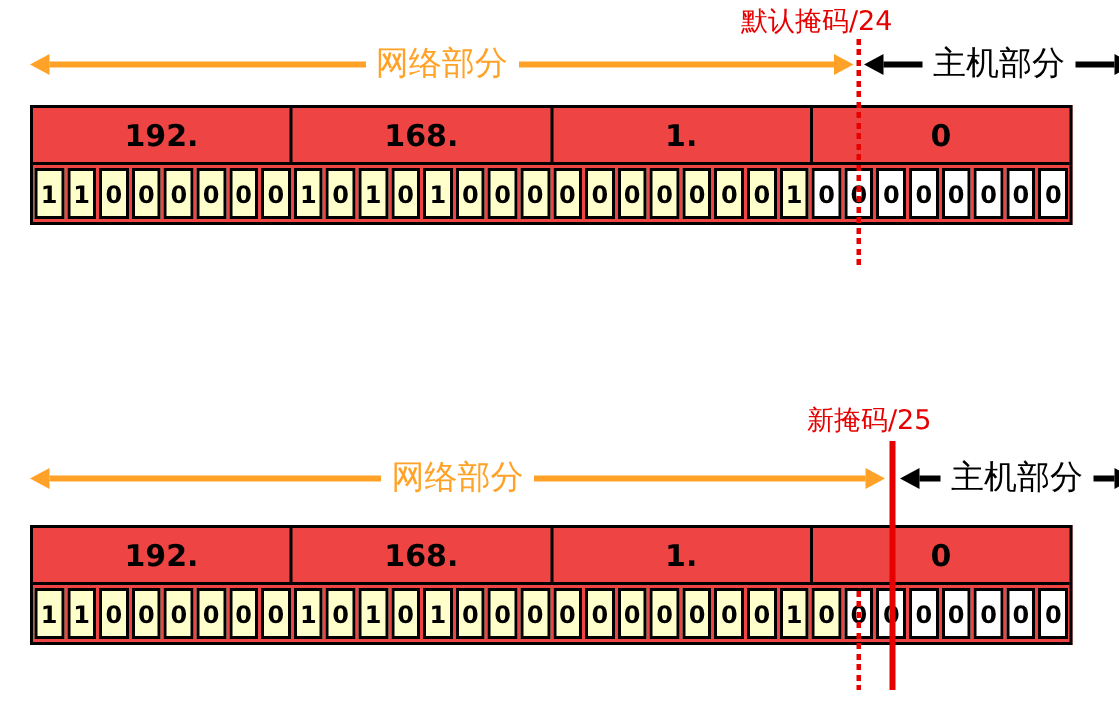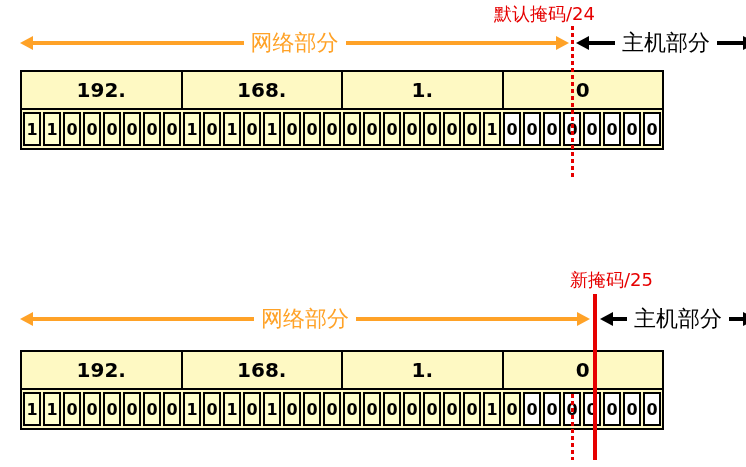--- a/index.html
+++ b/index.html
@@ -13,37 +13,37 @@
   html,body{width:746px;height:467px;background:#fff;overflow:hidden;
     font-family:"DejaVu Sans","Liberation Sans",sans-serif;}
   #page{position:relative;width:746px;height:467px;background:#fff;}
 
   .diagram{position:absolute;left:16px;width:746px;}
   .d1{top:0;height:240px;}
   .d2{top:264px;height:203px;}
 
   .mask-label{position:absolute;color:var(--red);font-size:18px;font-weight:400;white-space:nowrap;}
   .d1 .mask-label{left:478px;top:2px;}
-  .d2 .mask-label{left:522px;top:4px;margin-left:32px;}
+  .d2 .mask-label{left:522px;top:4px;}
 
   .arrow{position:absolute;display:flex;align-items:center;height:18px;}
   .net{color:var(--orange);}
   .host{color:var(--black);}
   .d1 .net-arrow{left:4px;top:34px;width:549px;}
   .d2 .net-arrow{left:4px;top:46px;width:570px;}
   .d1 .host-arrow{left:560px;top:34px;width:180px;}
   .d2 .host-arrow{left:584px;top:46px;width:156px;}
 
   .shaft{flex:1;height:4px;background:currentColor;}
   .head{width:0;height:0;border-top:7px solid transparent;border-bottom:7px solid transparent;}
   .head.left{border-right:13px solid currentColor;}
   .head.right{border-left:13px solid currentColor;}
   .arrow-label{padding:0 7px;font-size:22px;font-weight:400;white-space:nowrap;color:currentColor;line-height:18px;}
 
-  .bits-table{position:absolute;left:4px;width:644px;border:2px solid var(--black);background:#fef9c3;text-align:center;}
+  .bits-table{position:absolute;left:4px;width:695px;border:2px solid var(--black);background:#ef4444;text-align:center;}
   .d1 .bits-table{top:70px;}
   .d2 .bits-table{top:86px;}
 
   .octet-row{display:flex;height:38px;border-bottom:2px solid var(--black);}
   .octet-cell{flex:1;display:flex;align-items:center;justify-content:center;
     font-weight:bold;font-size:20px;border-right:2px solid var(--black);}
   .octet-cell:last-child{border-right:none;}
 
   .bit-row{display:flex;height:38px;padding:1px 0;}
   .bit-cell{flex:1;margin:1px;border:2px solid var(--black);display:flex;

